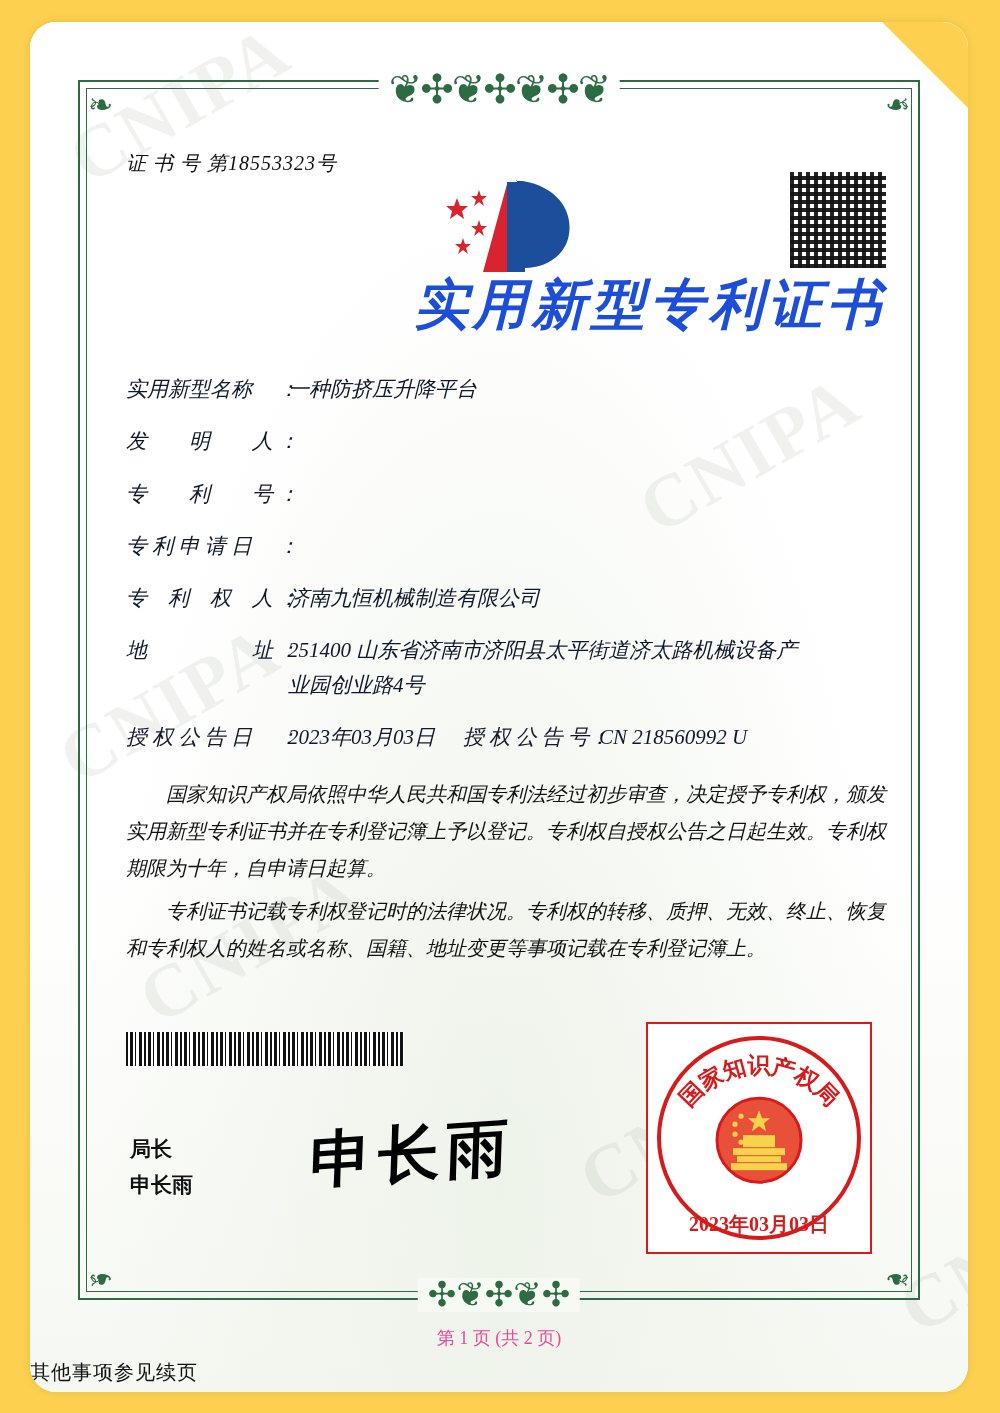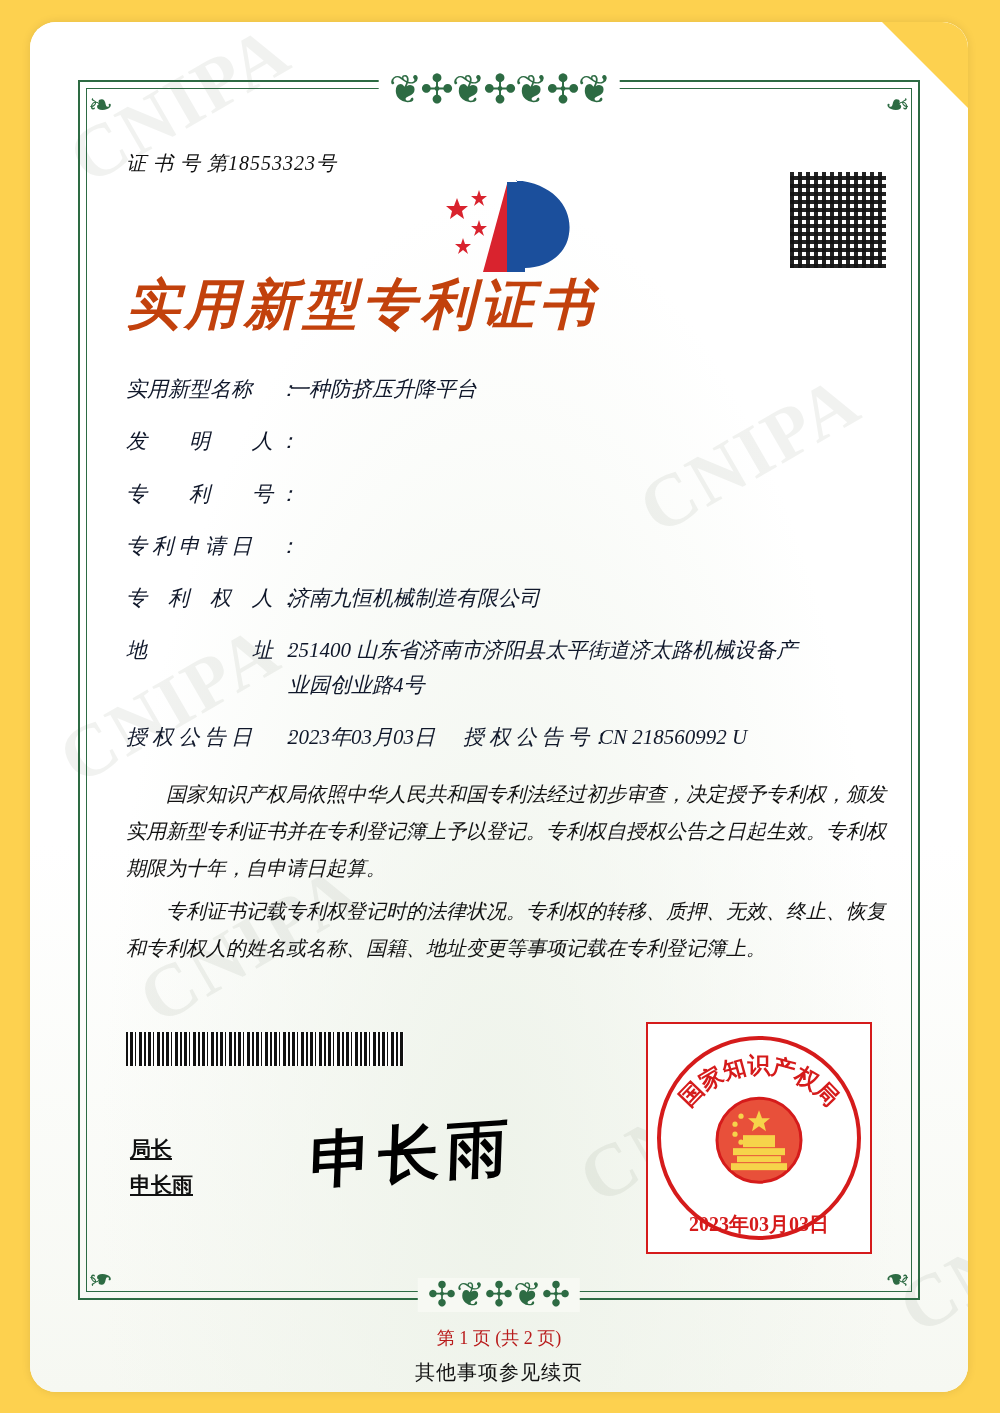--- a/index.html
+++ b/index.html
@@ -172,25 +172,25 @@
     height: 96px;
     background:
       repeating-linear-gradient(90deg, #111 0 4px, #fff 4px 8px),
       repeating-linear-gradient(0deg, #111 0 4px, #fff 4px 8px);
     background-blend-mode: multiply;
     opacity: .92;
   }
 
   .title {
     margin-top: 92px;
-    text-align: left;
+    text-align: right;
     font-size: 54px;
     font-weight: bold;
     letter-spacing: 5px;
-    color: #c2410c;
+    color: #1d4ed8;
     font-family: "DejaVu Serif", "Liberation Serif", serif;
   }
 
   .fields {
     margin-top: 34px;
     font-size: 21px;
     color: #0f172a;
     line-height: 1.25;
   }
   .row {
@@ -238,21 +238,20 @@
 
   
   .sig-block {
     position: absolute;
     left: 100px;
     top: 1110px;
     font-size: 21px;
     color: #111;
     line-height: 1.7;
     font-weight: 600;
-    text-decoration: underline;
   }
   .signature {
     position: absolute;
     left: 280px;
     top: 1090px;
     font-size: 62px;
     font-family: "DejaVu Serif", serif;
     color: #000;
     transform: rotate(-4deg) skewX(-6deg);
     letter-spacing: 6px;
@@ -309,28 +308,28 @@
     white-space: nowrap;
   }
 
   .page-num {
     position: absolute;
     left: 0;
     right: 0;
     bottom: 42px;
     text-align: center;
     font-size: 18px;
-    color: #b91c1c;
+    color: #ec4899;
   }
   .footnote {
     position: absolute;
     left: 0;
     right: 0;
     bottom: 6px;
-    text-align: center;
+    text-align: left;
     font-size: 20px;
     color: #111;
     letter-spacing: 1px;
     margin-top: 8px;
   }
 </style>
 </head>
 <body>
 
 <div class="heart h1">♥</div>

